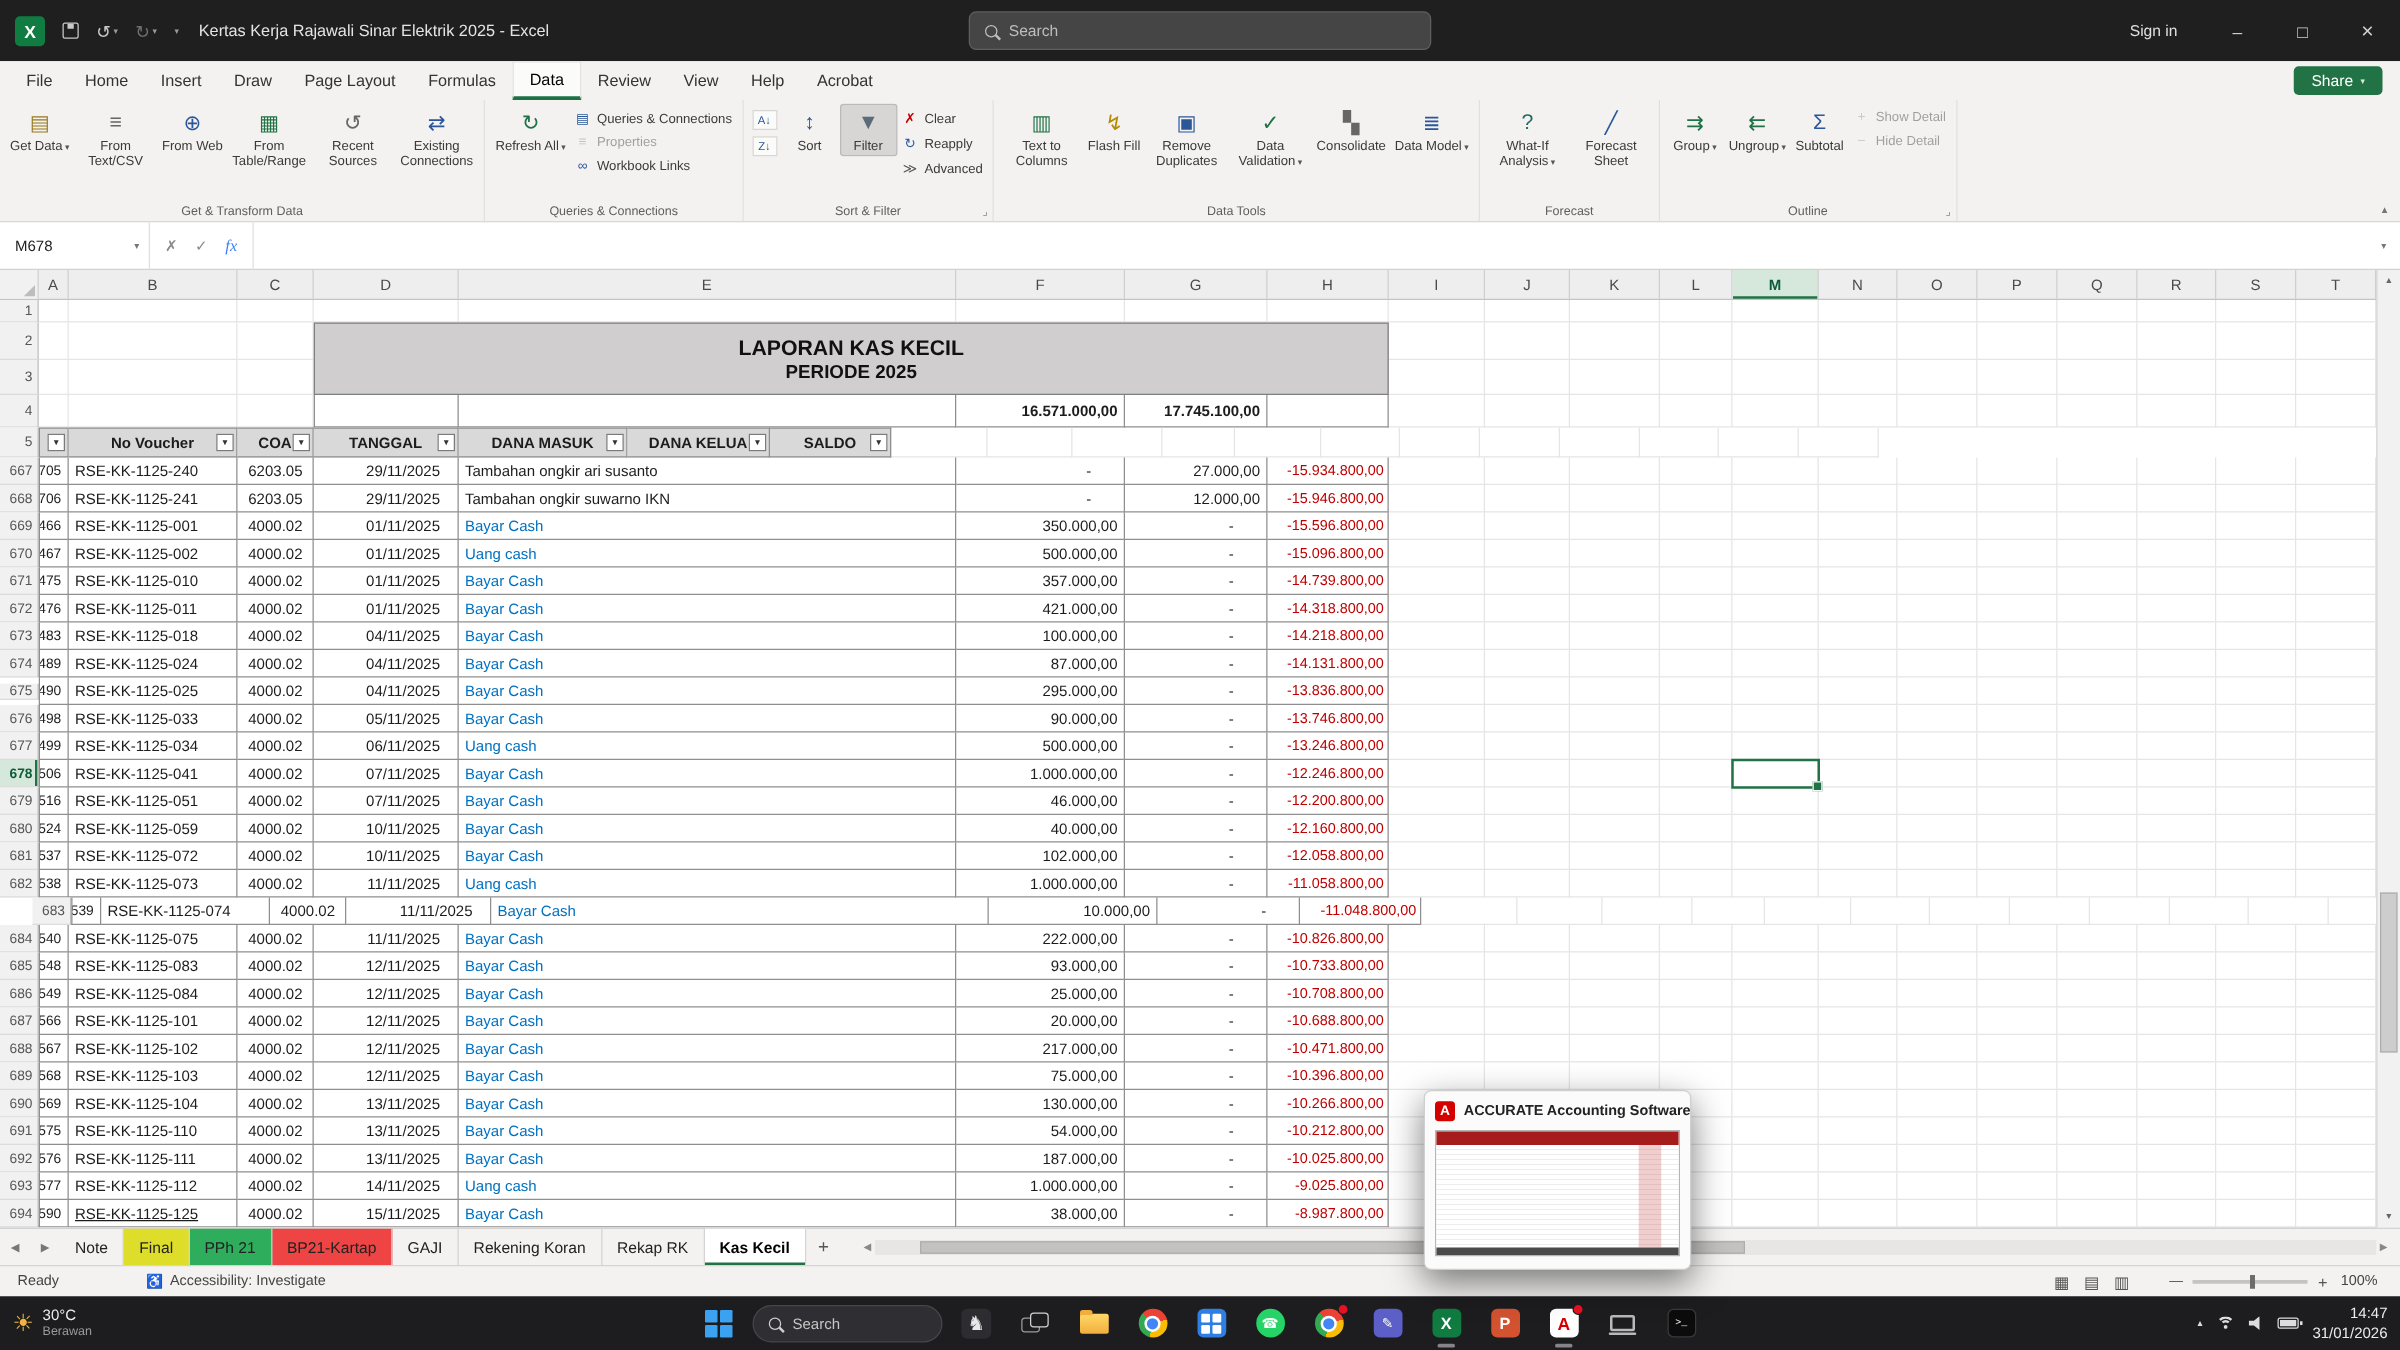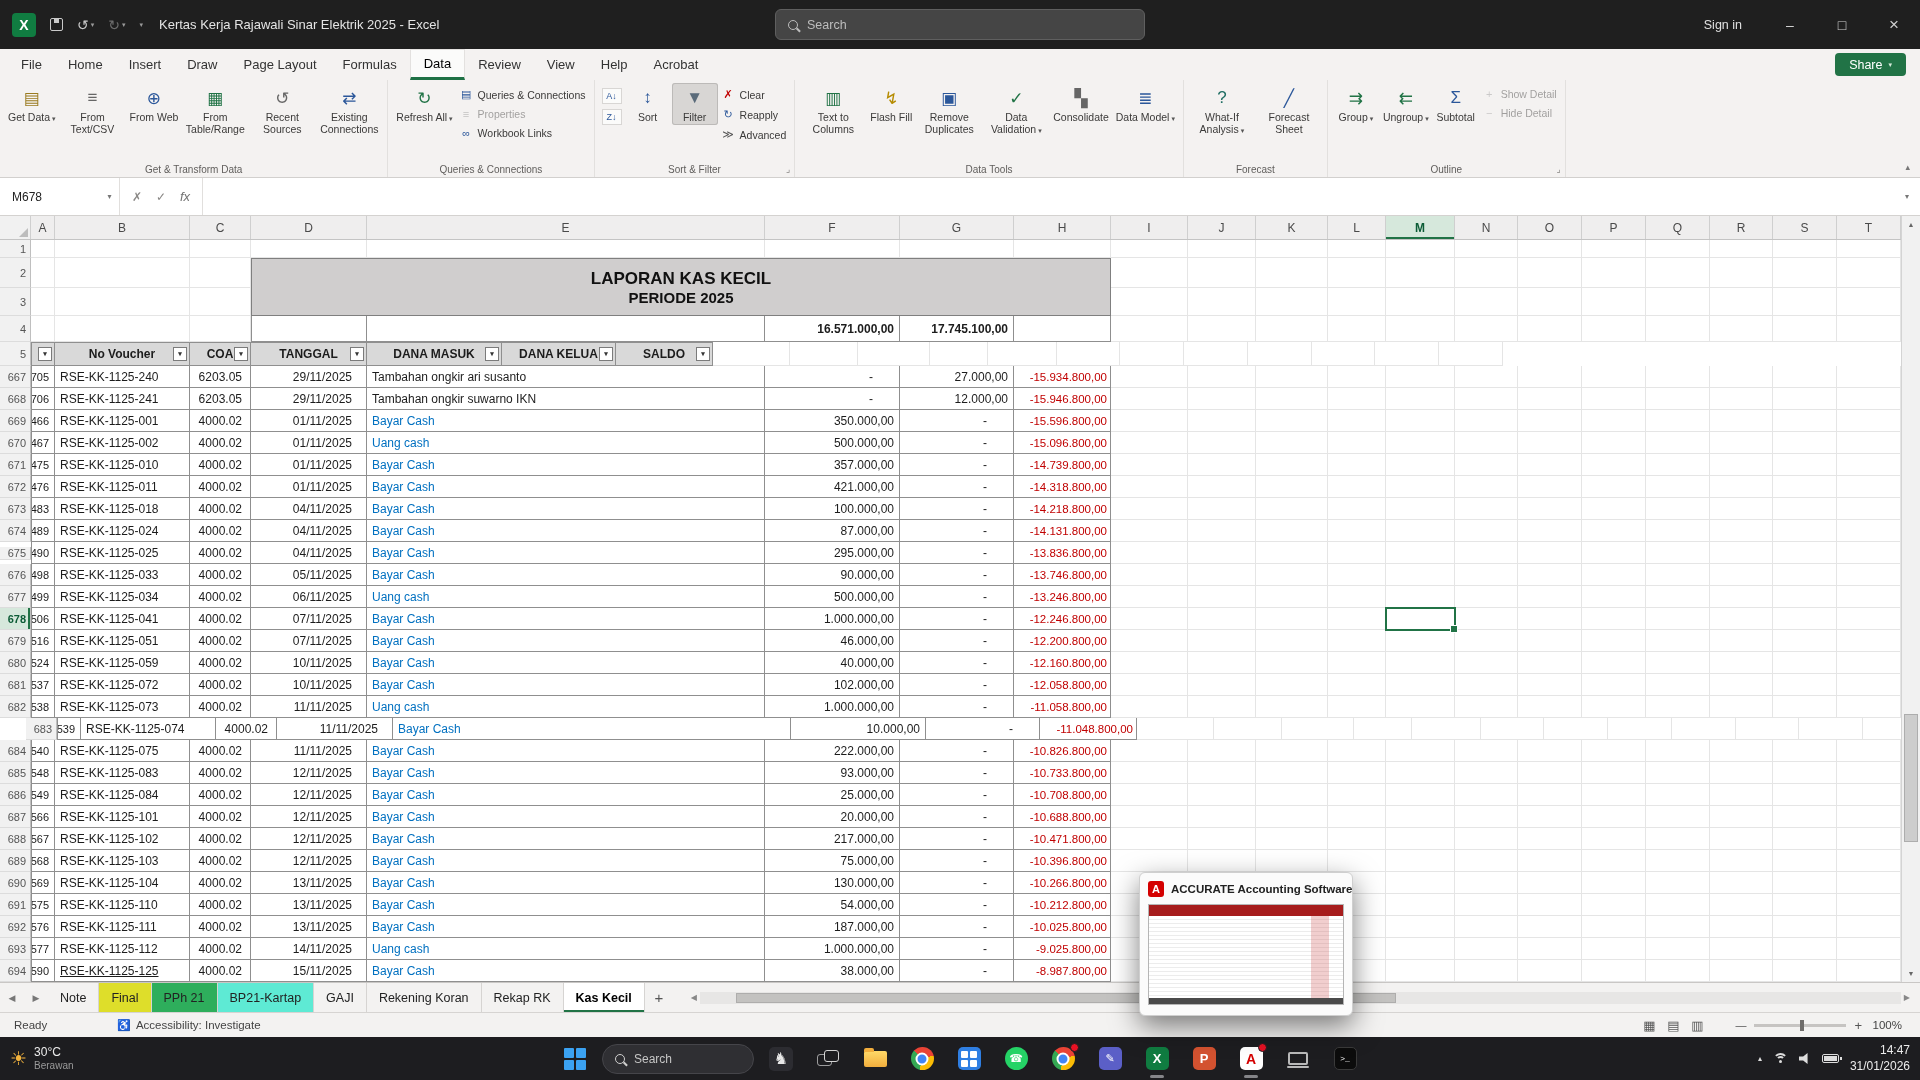--- a/index.html
+++ b/index.html
@@ -52,21 +52,21 @@
   .rgroup-label{position:absolute;bottom:2px;left:0;right:0;text-align:center;font-size:10px;color:#605e5c;white-space:nowrap}
   .rlauncher{position:absolute;bottom:3px;right:4px;font-size:9px;color:#8a8886}
   .ribbon-collapse{position:absolute;right:10px;bottom:5px;font-size:9px;color:#777}
 
   
   .formulabar{position:absolute;top:178px;left:0;right:0;height:38px;background:#fff;border-bottom:1px solid #d4d2d0;display:flex;align-items:stretch}
   .namebox{width:100px;display:flex;align-items:center;padding-left:12px;font-size:12px;color:#222}
   .namebox-dd{width:20px;display:flex;align-items:center;justify-content:center;font-size:8px;color:#777;border-right:1px solid #e1dfdd}
   .fbtns{display:flex;align-items:center;gap:6px;padding:0 8px;border-right:1px solid #e1dfdd}
   .fbtn-g{font-size:12px;color:#8a8886;width:18px;text-align:center}
-  .fx{font-family:Liberation Sans, sans-serif;font-style:italic;font-size:13px;color:#737373}
+  .fx{font-family:Liberation Serif, serif;font-style:italic;font-size:13px;color:#3b82f6}
   .finput{flex:1}
   .fexpand{width:26px;display:flex;align-items:center;justify-content:center;font-size:8px;color:#777}
 
   
   .sheet{position:absolute;top:216px;left:0;width:1920px;height:766px;background:#fff}
   #col-headers{display:flex;height:24px;background:#efeeee;border-bottom:1px solid #c4c4c4}
   .ch{height:100%;display:flex;align-items:center;justify-content:center;font-size:12px;color:#4a4a4a;border-right:1px solid #cfcfcf}
   .ch.corner{background:#f1f1f1;position:relative}
   .ch.corner::after{content:"";position:absolute;right:2px;bottom:2px;border-left:9px solid transparent;border-bottom:9px solid #bdbdbd}
   .ch.sel{background:#d6e8dc;color:#0c5c36;font-weight:bold;box-shadow:inset 0 -2px 0 #217346}
@@ -1228,21 +1228,21 @@
     </div>
   </section>
 
   <div class="tabsbar">
     <div class="tabnav">◀</div>
     <div class="tabnav">▶</div>
     <div id="sheet-tabs">
         <div class="stab">Note</div>
         <div class="stab" style="background: rgb(222, 222, 42);">Final</div>
         <div class="stab" style="background: rgb(46, 174, 92);">PPh 21</div>
-        <div class="stab" style="background: #5eead4;">BP21-Kartap</div>
+        <div class="stab" style="background: #ef4444;">BP21-Kartap</div>
         <div class="stab">GAJI</div>
         <div class="stab">Rekening Koran</div>
         <div class="stab">Rekap RK</div>
         <div class="stab active">Kas Kecil</div>
       </div>
     <div class="addtab">+</div>
     <div class="hscroll">
       <span class="hs-arrow">◀</span>
       <div class="hs-track">
           <div id="hs-thumb"></div>

